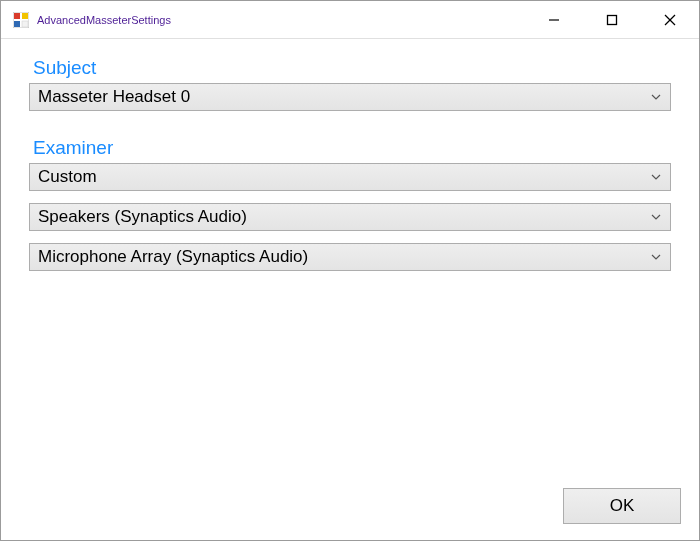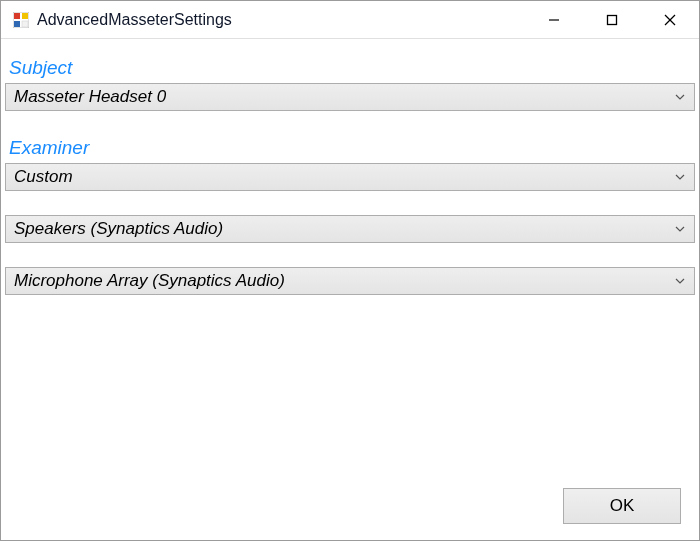--- a/index.html
+++ b/index.html
@@ -22,21 +22,21 @@
     display: flex; align-items: center;
     border-bottom: 1px solid #e0e0e0;
     background: #fff;
   }
   .titlebar .app-icon {
     width: 16px; height: 16px;
     margin: 0 8px 0 12px;
     display: inline-block;
   }
   .titlebar .title-text {
-    font-size: 16px; color: #0f172a;
+    font-size: 11px; color: #4c1d95;
     flex: 1;
   }
   .winbtns { display: flex; height: 100%; }
   .winbtn {
     width: 58px; height: 100%;
     display: flex; align-items: center; justify-content: center;
     font-size: 14px;
   }
   .winbtn svg { display: block; }
 
@@ -44,40 +44,39 @@
   .page-title {
     text-align: center;
     font-size: 26px;
     font-weight: 700;
     color: #ff0000;
     margin: 14px 0 18px 0;
   }
 
   .content {
     flex: 1;
-    padding: 0 4px;
-    font-style: italic;
+    padding: 0 28px;
   }
 
   .section-label {
     color: #1a8cff;
     font-size: 19px;
     margin: 18px 0 4px 4px;
   }
 
   .combo {
     width: 100%;
     height: 28px;
     border: 1px solid #adadad;
     background: linear-gradient(#eeeeee, #e4e4e4);
     display: flex; align-items: center;
     padding: 0 6px 0 8px;
     font-size: 17px;
     color: #000;
-    margin-bottom: 24px;
+    margin-bottom: 12px;
     position: relative;
   }
   .combo .txt { flex: 1; text-align: left; }
   .combo .chev {
     width: 16px; height: 100%;
     display: flex; align-items: center; justify-content: center;
   }
   .static-line {
     font-size: 18px;
     color: #a0a0a0;

